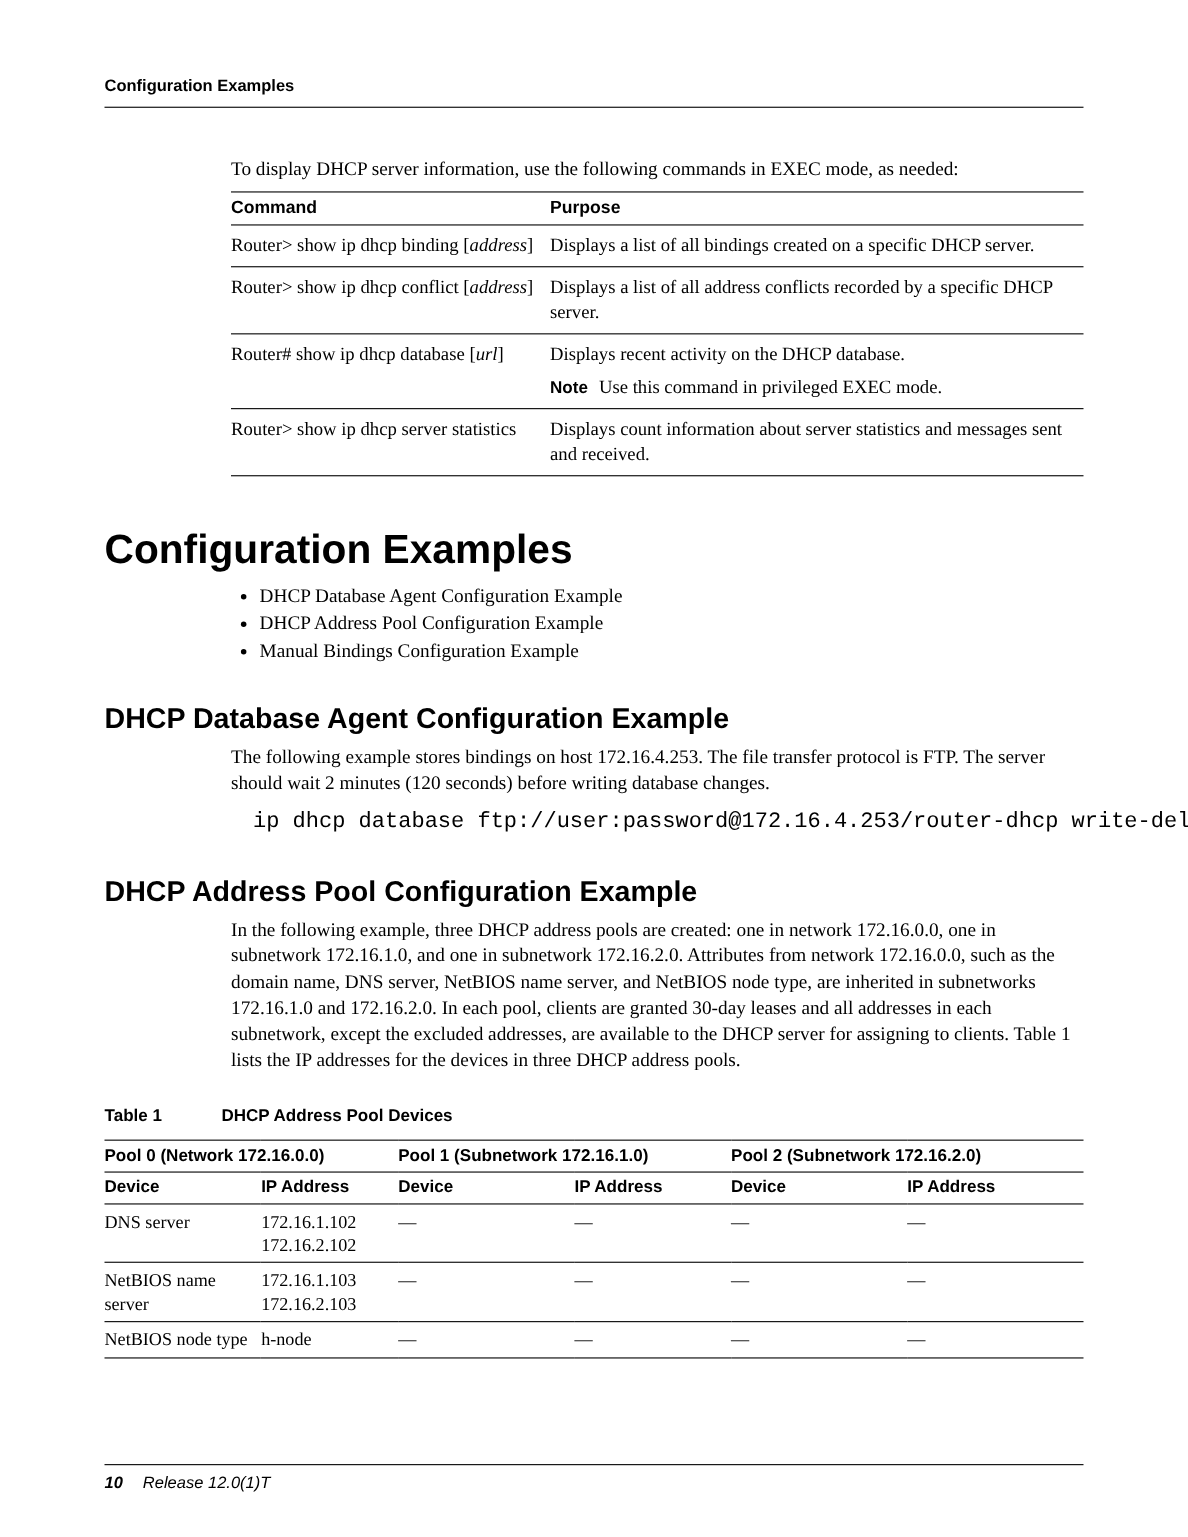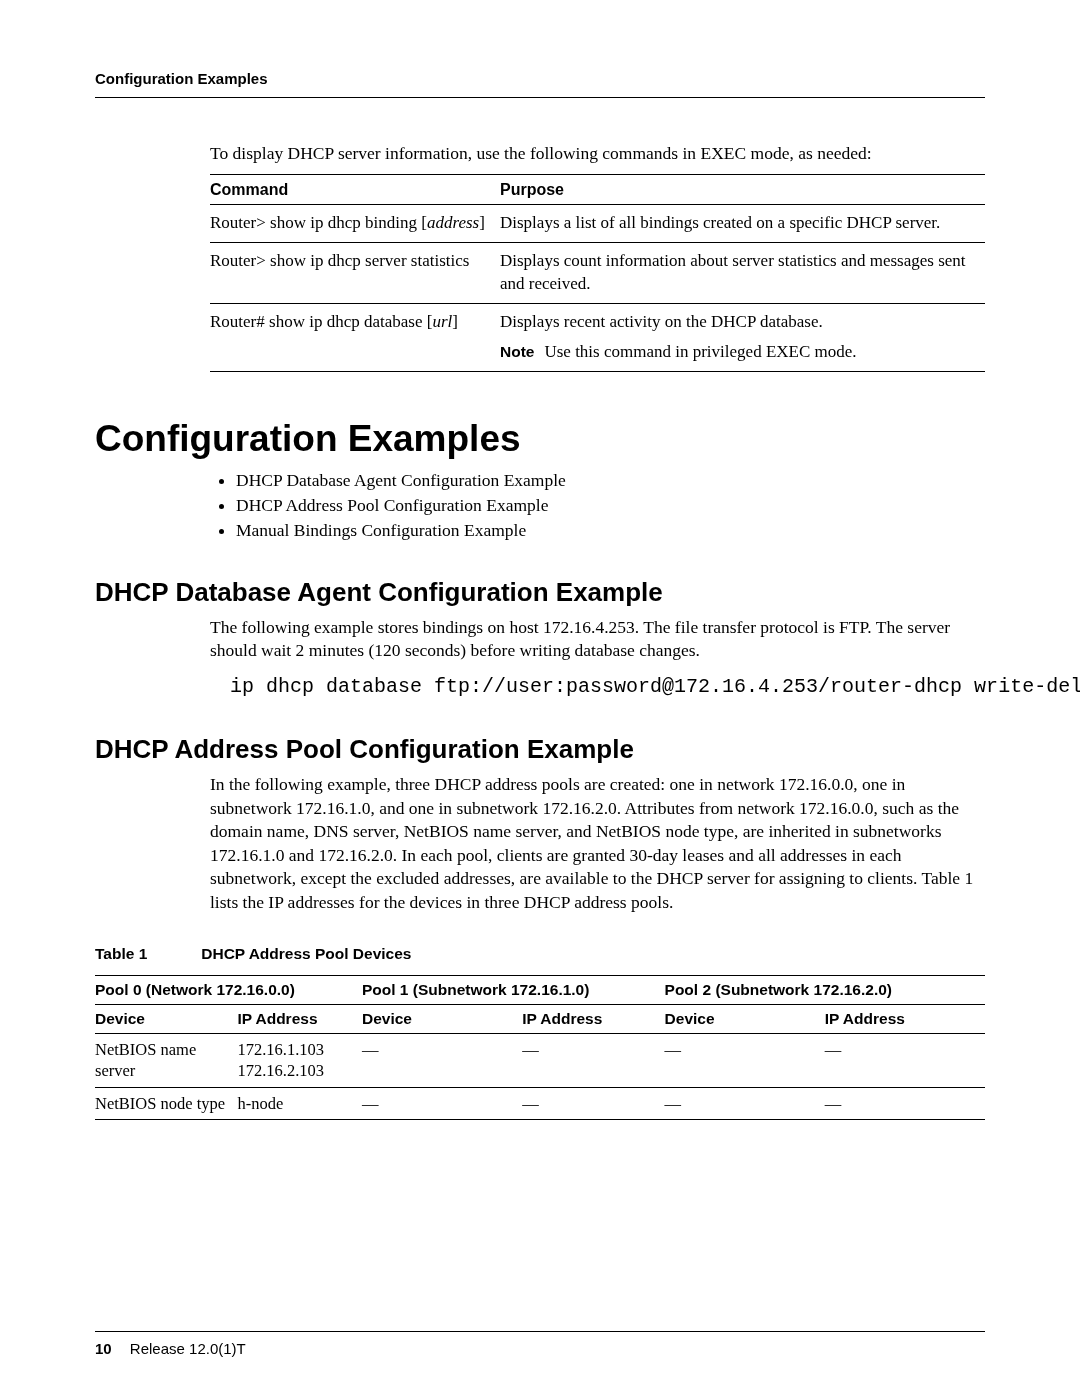--- a/index.html
+++ b/index.html
@@ -131,20 +131,21 @@
 
   .footer {
     position: absolute;
     bottom: 40px;
     left: 95px;
     right: 95px;
     border-top: 1.5px solid #000;
     padding-top: 8px;
     font-family: Helvetica, Arial, sans-serif;
     font-size: 15px;
+    font-style: italic;
   }
   .footer .pnum { font-weight: bold; margin-right: 14px; }
 </style>
 </head>
 <body>
 
 <div class="page">
   <div class="running-head">Configuration Examples</div>
 
   <div class="body-indent">
@@ -158,30 +159,36 @@
         </tr>
       </thead>
       <tbody id="cmd-body">
           <tr>
             <td>Router&gt; <span class="bold">show ip dhcp binding </span>[<span class="ital">address</span>]</td>
             <td>
               <div>Displays a list of all bindings created on a specific DHCP server.</div>
             </td>
           </tr>
           <tr>
-            <td>Router&gt; <span class="bold">show ip dhcp server statistics</span></td>
-            <td>
-              <div>Displays count information about server statistics and messages sent and received.</div>
+            <td>Router&gt; <span class="bold">show ip dhcp conflict </span>[<span class="ital">address</span>]</td>
+            <td>
+              <div>Displays a list of all address conflicts recorded by a specific DHCP server.</div>
             </td>
           </tr>
           <tr>
             <td>Router# <span class="bold">show ip dhcp database </span>[<span class="ital">url</span>]</td>
             <td>
               <div>Displays recent activity on the DHCP database.</div>
               <div class="note-line"><span class="note-prefix">Note</span>Use this command in privileged EXEC mode.</div>
+            </td>
+          </tr>
+          <tr>
+            <td>Router&gt; <span class="bold">show ip dhcp server statistics</span></td>
+            <td>
+              <div>Displays count information about server statistics and messages sent and received.</div>
             </td>
           </tr>
         </tbody>
     </table>
   </div>
 
   <h1 class="section-title">Configuration Examples</h1>
 
   <div class="body-indent">
     <ul class="toc" id="toc-list">
@@ -226,20 +233,29 @@
           <th>Device</th>
           <th>IP Address</th>
           <th>Device</th>
           <th>IP Address</th>
           <th>Device</th>
           <th>IP Address</th>
         </tr>
     </thead>
     <tbody id="dev-body">
         <tr>
+          <td>DNS server</td>
+          <td style="white-space: pre-line;">172.16.1.102
+172.16.2.102</td>
+          <td>—</td>
+          <td>—</td>
+          <td>—</td>
+          <td>—</td>
+        </tr>
+        <tr>
           <td>NetBIOS name server</td>
           <td style="white-space: pre-line;">172.16.1.103
 172.16.2.103</td>
           <td>—</td>
           <td>—</td>
           <td>—</td>
           <td>—</td>
         </tr>
         <tr>
           <td>NetBIOS node type</td>

